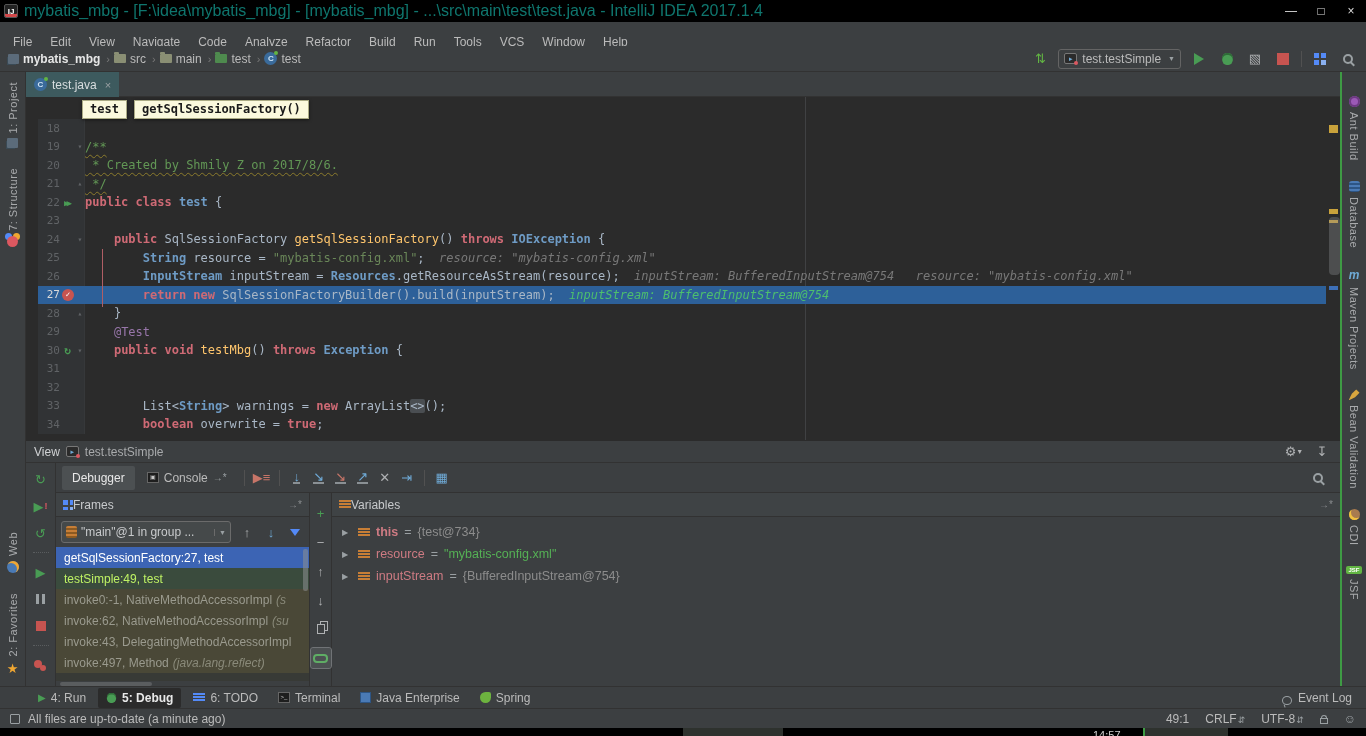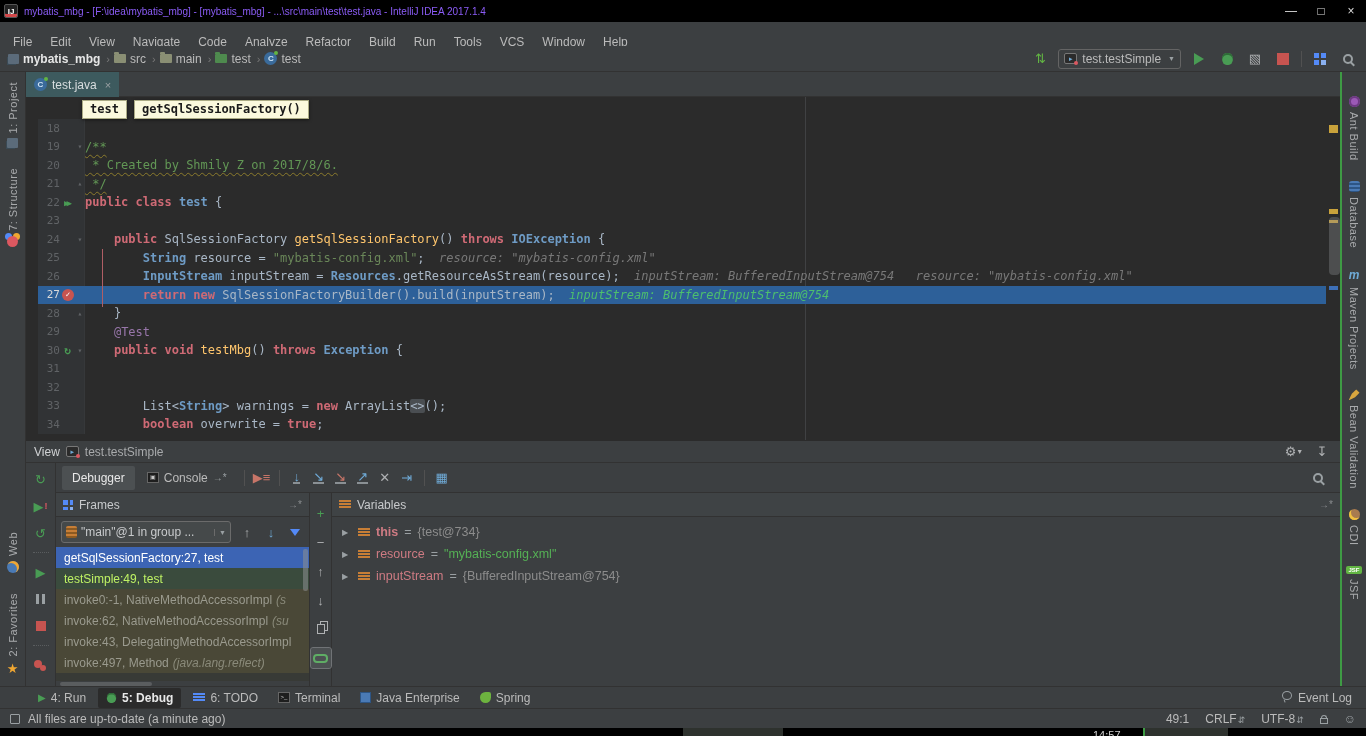--- a/index.html
+++ b/index.html
@@ -5,21 +5,21 @@
   html,body{margin:0;padding:0;background:#1e1e1e}
   #app{position:relative;width:1366px;height:736px;overflow:hidden;background:#2B2B2B;
        font-family:"Liberation Sans",sans-serif;font-size:12px;color:#BBBBBB;cursor:default}
   #app *{box-sizing:border-box}
 
   
   #titlebar{position:absolute;left:0;top:0;width:1366px;height:22px;background:#000;display:flex;align-items:center;color:#fff}
   .appicon{width:14px;height:14px;margin:0 6px 0 4px;background:#222;border:1px solid #555;color:#fff;
            font-size:8px;font-weight:bold;display:flex;align-items:center;justify-content:center;border-radius:2px;
            box-shadow:inset 0 -3px 0 #D3484A}
-  .title-text{font-size:10px;color:#8b5cf6;white-space:nowrap}
+  .title-text{font-size:16px;color:#0f766e;white-space:nowrap}
   #wincontrols{margin-left:auto;display:flex}
   #wincontrols span{width:30px;text-align:center;color:#DDD;font-size:12px;line-height:22px}
   #menubar{position:absolute;left:0;top:22px;width:1366px;height:40px;background:#3C3F41;display:flex;align-items:center;padding-left:4px;border-bottom:1px solid #2B2B2B}
   .menu-item{padding:0 9px;line-height:24px;color:#BBBBBB}
   #navbar{position:absolute;left:0;top:46px;width:1366px;height:26px;background:#3C3F41;display:flex;align-items:center;border-bottom:1px solid #323232}
   #crumbs{display:flex;align-items:center;padding-left:8px;white-space:nowrap}
   .crumb{display:flex;align-items:center;gap:4px;margin-right:2px}
   .crumb.first .crumb-label{font-weight:bold;color:#E6E6E6}
   .crumb-sep{color:#787878;margin:0 4px;font-size:11px}
   #nav-right{margin-left:auto;display:flex;align-items:center;gap:8px;padding-right:8px}
@@ -139,21 +139,21 @@
   #dbg-leftcol .lsep{width:16px;border-top:1px dotted #5A5D5F;margin:2px 0}
   #dbg-main{flex:1;display:flex;flex-direction:column}
   #dbg-toolbar{height:30px;display:flex;align-items:center;gap:2px;padding:0 6px;border-bottom:1px solid #323232}
   .dtab{display:flex;align-items:center;gap:5px;height:24px;padding:0 10px;border-radius:2px;color:#BBBBBB}
   .dtab.active{background:#4C5052;color:#E8E8E8}
   .console-badge{color:#9AA0A3;font-size:10px}
   .tsep{width:1px;height:16px;background:#515151;margin:0 5px}
   #dbg-toolbar-right{margin-left:auto;display:flex;gap:10px;align-items:center;padding-right:6px}
   #dbg-panels{flex:1;display:flex}
   #frames-panel{width:254px;border-right:1px solid #323232;display:flex;flex-direction:column;position:relative}
-  .panel-cap{height:24px;display:flex;align-items:center;gap:6px;padding:0 7px;background:#3F4345;border-bottom:1px solid #323232;color:#C8CACC}
+  .panel-cap{height:24px;display:flex;align-items:center;padding:0 7px;background:#3F4345;border-bottom:1px solid #323232;color:#C8CACC}
   .cap-right{margin-left:auto;color:#8A8D8F;font-size:10px}
   #thread-row{height:30px;display:flex;align-items:center;gap:6px;padding:0 5px}
   #thread-combo{flex:none;width:170px;height:22px;display:flex;align-items:center;gap:4px;background:#45494A;border:1px solid #6B6B6B;border-radius:3px;padding:0 4px;color:#C8CACC}
   #thread-combo .caret-box{margin-left:auto;border-left:1px solid #6B6B6B;padding-left:4px;font-size:7px;color:#9AA0A3}
   #frames-list{flex:1;overflow:hidden;font-size:12px;position:relative}
   .frame-row{height:21px;display:flex;align-items:center;padding:0 8px;white-space:nowrap;overflow:hidden;color:#BEBEBE}
   .frame-row.selected{background:#3C64B4;color:#FFFFFF}
   .frame-row.user{background:#3A4B3D;color:#bef264}
   .frame-row.library{background:#4A4837;color:#9A9A8E}
   .frame-pkg{font-style:italic;color:#8A8A7A;margin-left:4px}
@@ -168,21 +168,21 @@
   .var-name{color:#CE7B83}
   .var-name.bold{font-weight:bold}
   .var-eq{color:#9AA0A3}
   .var-val{color:#8C8C8C}
   .var-val.string{color:#55B155}
 
   
   #bottombar{position:absolute;left:0;top:686px;width:1366px;height:22px;background:#3C3F41;border-top:1px solid #323232;display:flex;align-items:center;padding-left:30px;gap:4px}
   .btab{display:flex;align-items:center;gap:5px;height:20px;padding:0 8px;color:#BBBBBB;border-radius:2px}
   .btab.active{background:#2B2B2B;color:#E8E8E8;font-weight:bold}
-  #eventlog{margin-left:auto;display:flex;align-items:flex-start;gap:6px;padding-right:14px}
+  #eventlog{margin-left:auto;display:flex;align-items:flex-end;gap:6px;padding-right:14px}
   #statusbar{position:absolute;left:0;top:708px;width:1366px;height:20px;background:#3C3F41;border-top:1px solid #323232;display:flex;align-items:center;padding:0 10px;gap:8px}
   #statusbar-right{margin-left:auto;display:flex;align-items:center;gap:16px;color:#BBBBBB}
   .updown{font-size:9px;color:#9AA0A3;margin-left:1px}
   .panelicon{width:10px;height:10px;border:1px solid #9AA0A3;display:inline-block;border-radius:1px}
   #taskbar{position:absolute;left:0;top:728px;width:1366px;height:8px;background:#000;overflow:hidden}
   .tseg{position:absolute;top:0;height:8px;background:#2E322E}
   #clock{position:absolute;left:1093px;top:1px;color:#CFCFCF;font-size:11px}
 </style>
 </head>
 <body>

